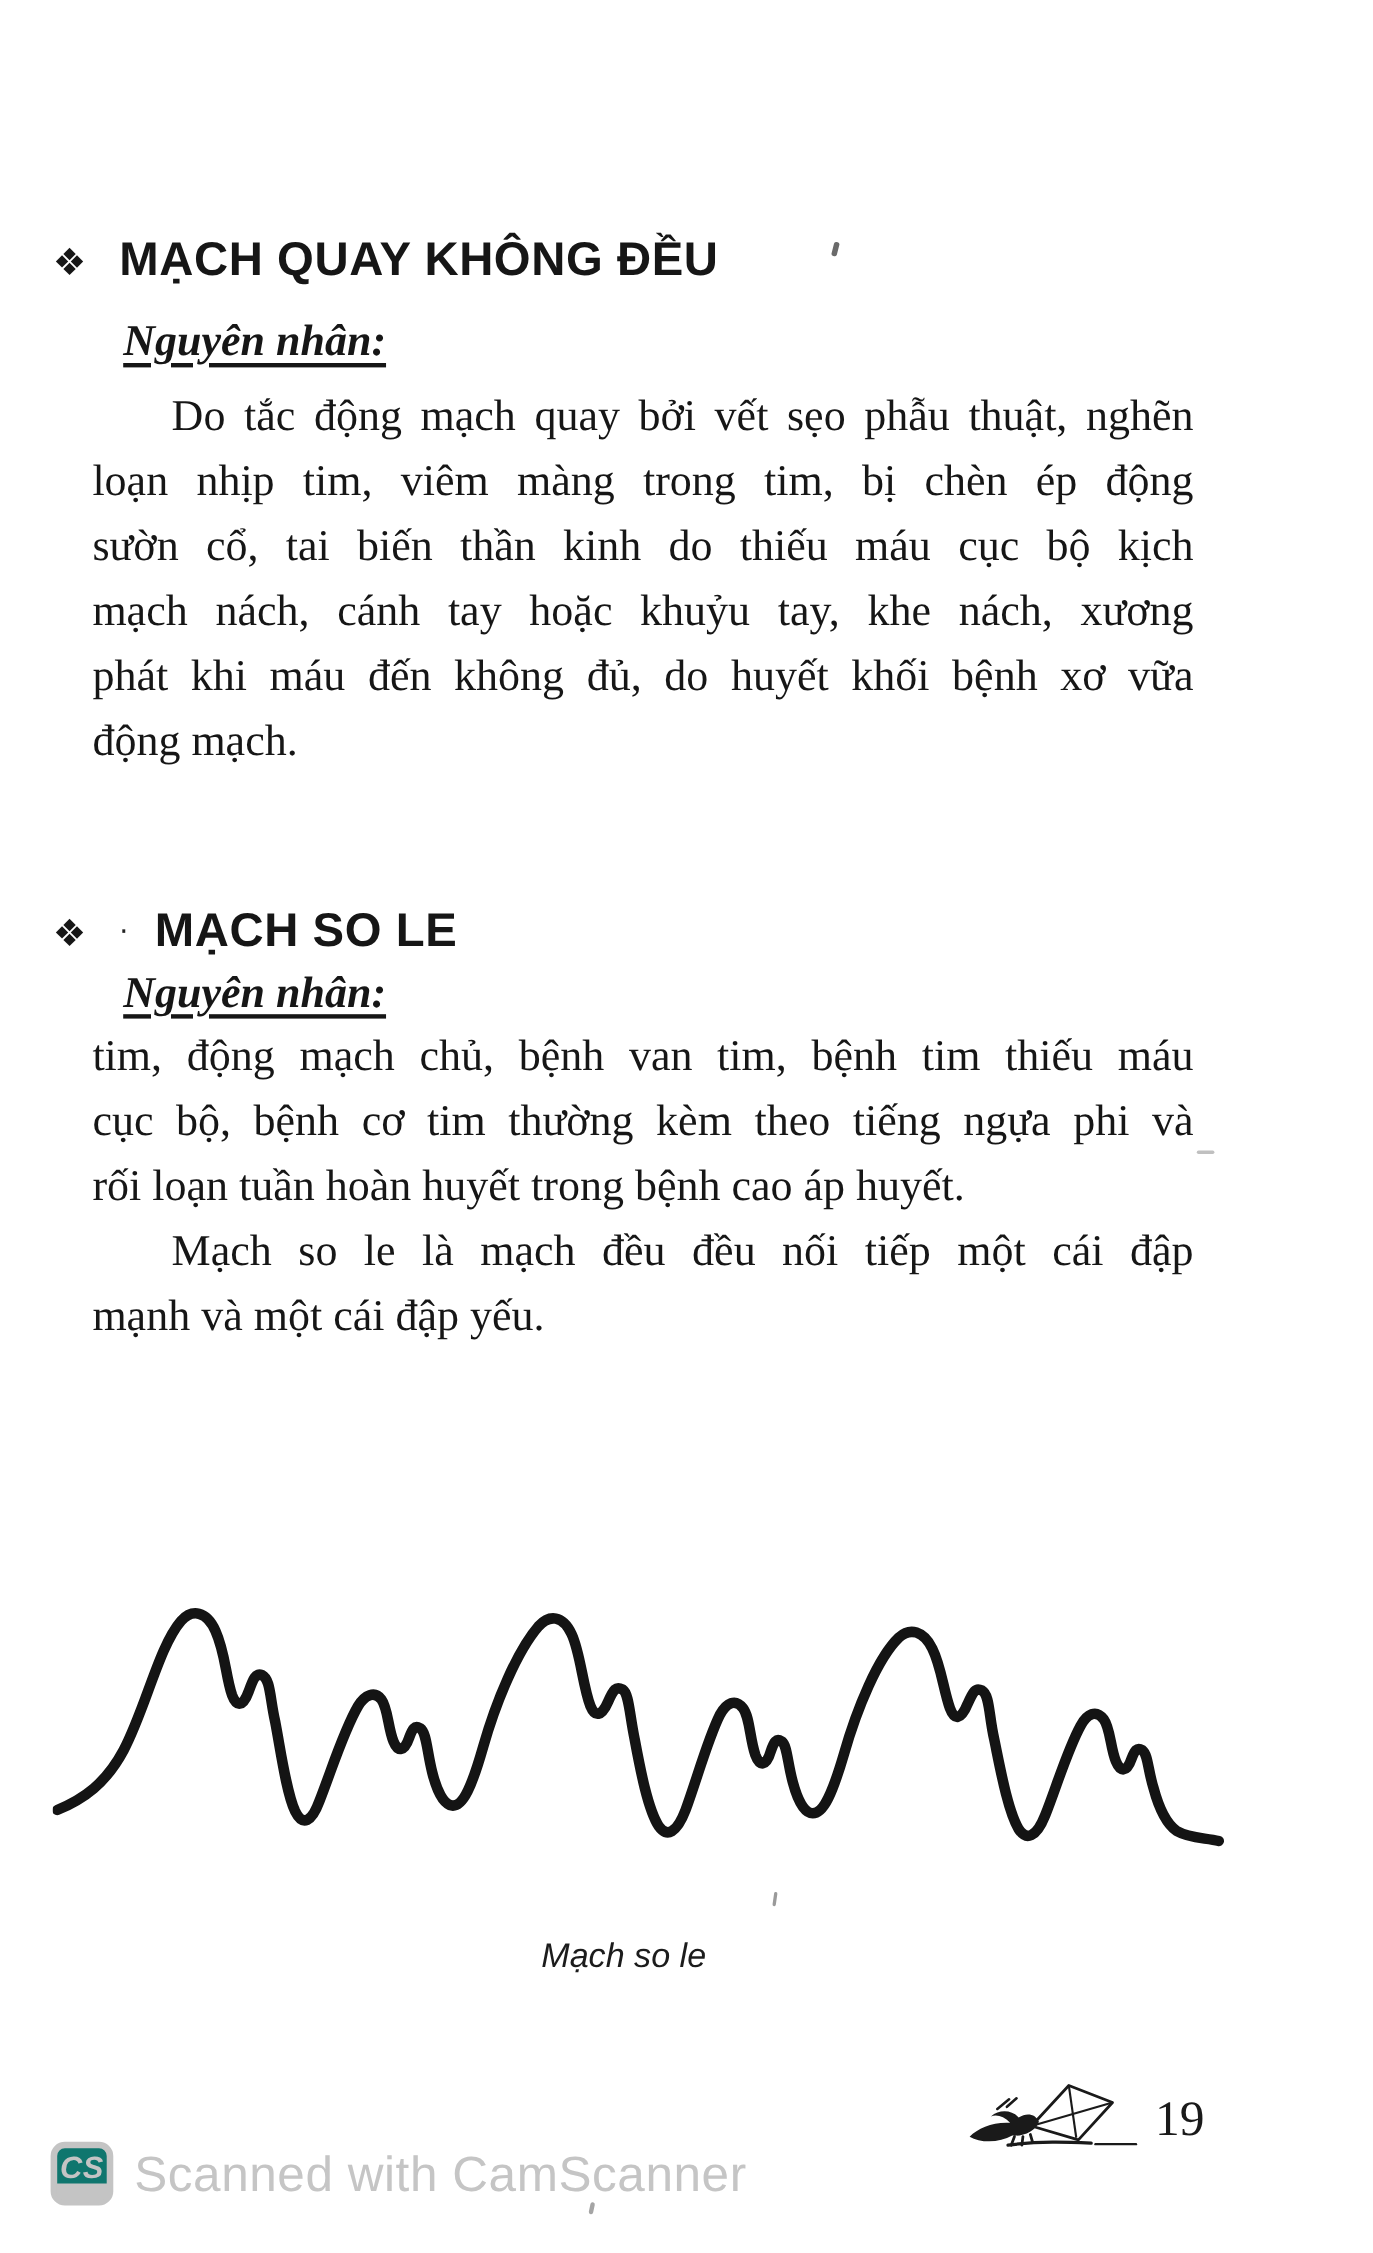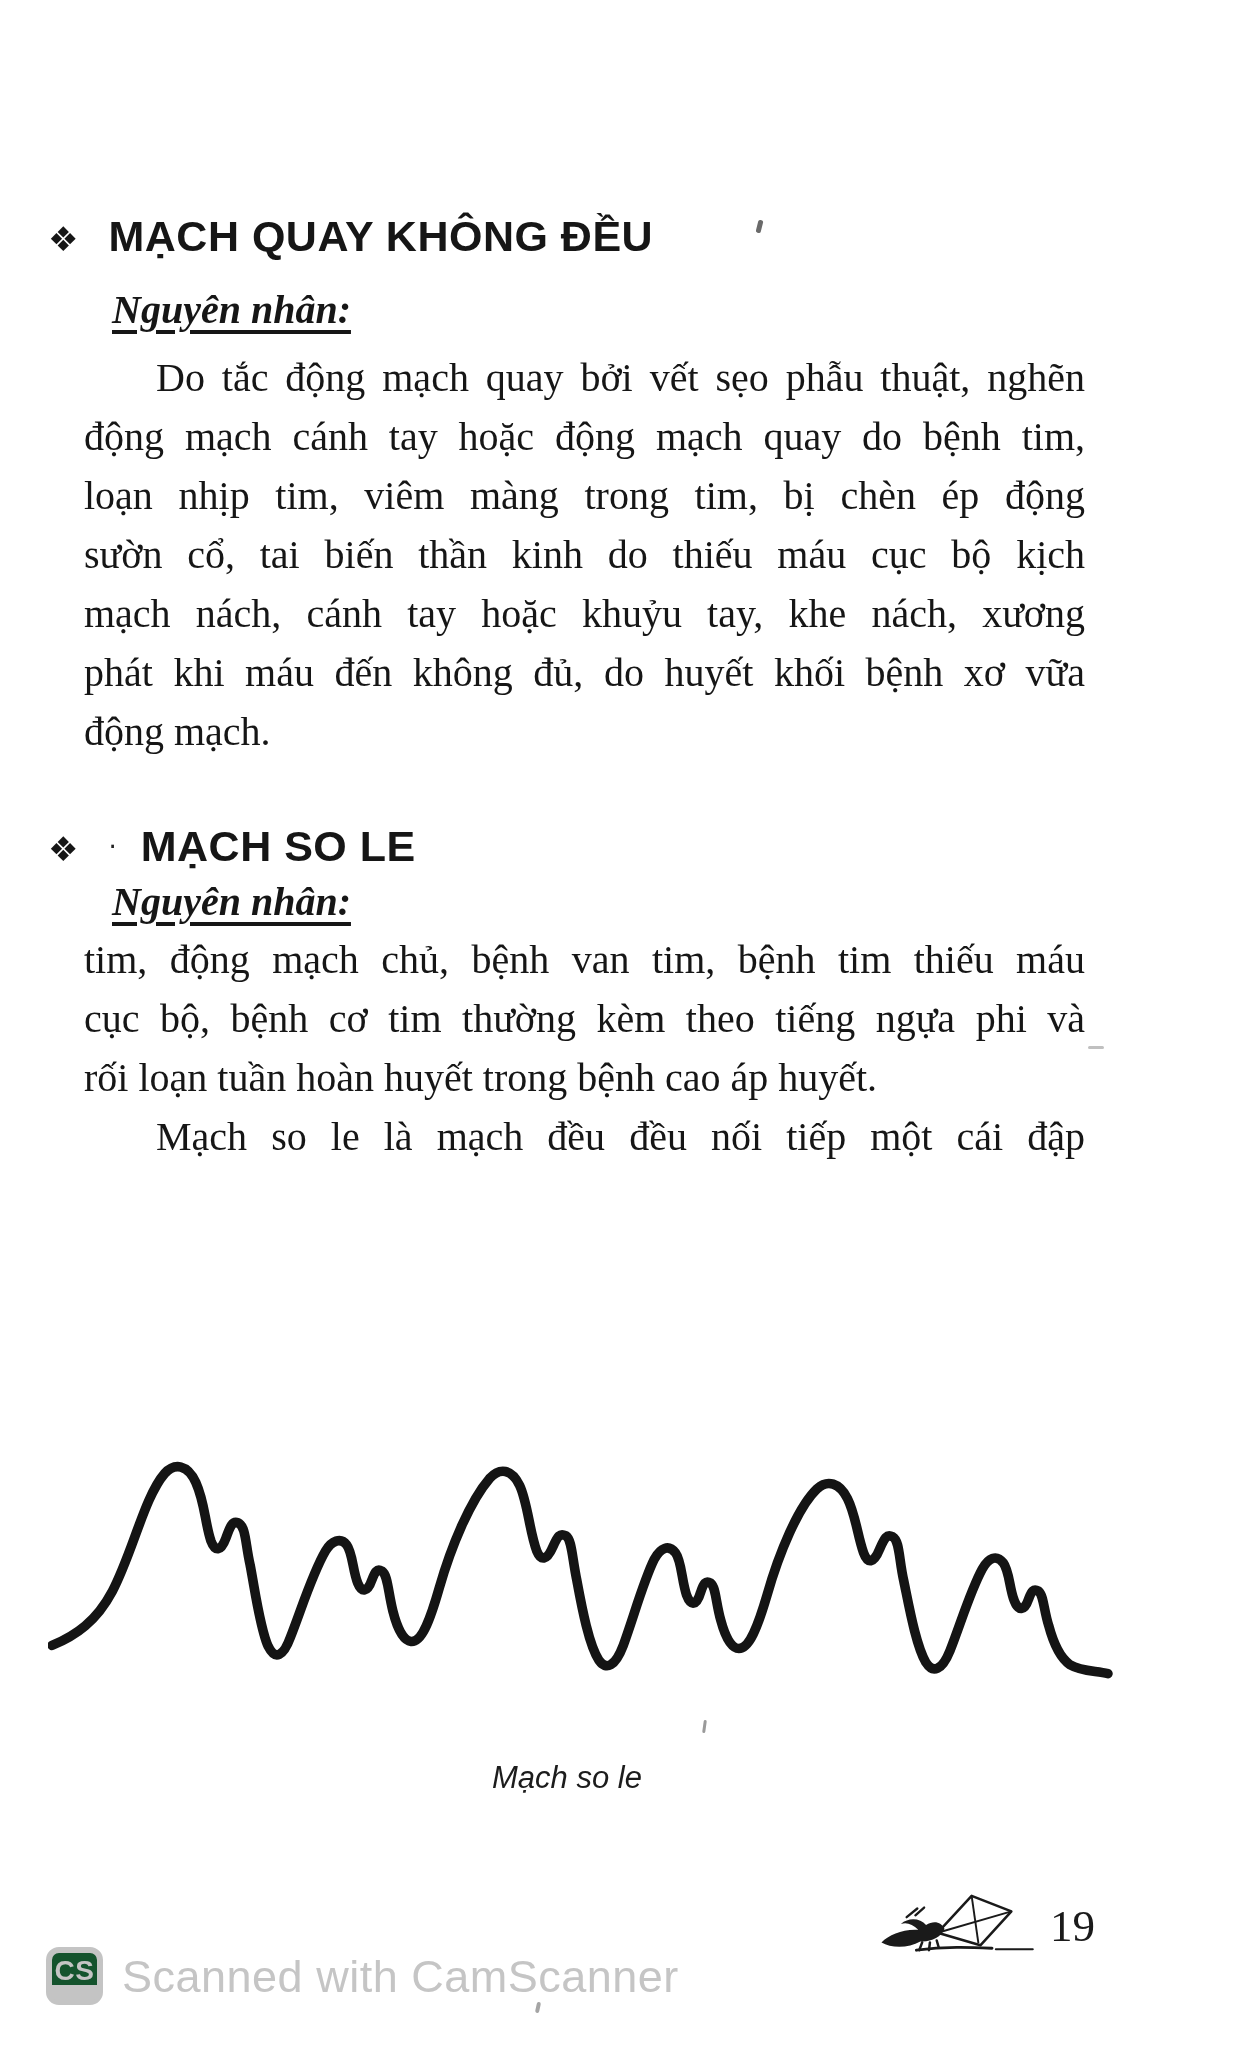--- a/index.html
+++ b/index.html
@@ -93,21 +93,22 @@
   }
   .cs-logo {
     position: absolute;
     left: 46px;
     top: 1947px;
     width: 57px;
     height: 58px;
     box-sizing: border-box;
     border: 6px solid #c4c4c4;
     border-radius: 13px;
-    background: #14532d;
+    background: #0f766e;
+    font-style: italic;
   }
   .cs-logo .cs-text {
     position: absolute;
     top: 2px;
     left: 0;
     width: 100%;
     text-align: center;
     font-family: "Liberation Sans", "DejaVu Sans", sans-serif;
     font-weight: 700;
     font-size: 28px;
@@ -146,41 +147,41 @@
 
   <div class="heading-row" style="top:212px;">
     <span class="bullet">❖</span>
     <span class="sec-title">MẠCH QUAY KHÔNG ĐỀU</span>
   </div>
 
   <div class="subheading" style="top:286px;">Nguyên nhân:</div>
 
   <div class="para" style="top:348px;">
     <div class="line first">Do tắc động mạch quay bởi vết sẹo phẫu thuật, nghẽn</div>
-    <div class="line">động mạch cánh tay hoặc động mạch quay do bệnh tim,</div>
     <div class="line">loạn nhịp tim, viêm màng trong tim, bị chèn ép động</div>
     <div class="line">sườn cổ, tai biến thần kinh do thiếu máu cục bộ kịch</div>
     <div class="line">mạch nách, cánh tay hoặc khuỷu tay, khe nách, xương</div>
     <div class="line">phát khi máu đến không đủ, do huyết khối bệnh xơ vữa</div>
     <div class="line last">động mạch.</div>
   </div>
 
   <div class="heading-row" style="top:822px;">
     <span class="bullet">❖</span>
     <span class="bullet-dot">·</span>
     <span class="sec-title">MẠCH SO LE</span>
   </div>
 
   <div class="subheading" style="top:878px;">Nguyên nhân:</div>
 
   <div class="para" style="top:930px;">
     <div class="line">tim, động mạch chủ, bệnh van tim, bệnh tim thiếu máu</div>
     <div class="line">cục bộ, bệnh cơ tim thường kèm theo tiếng ngựa phi và</div>
     <div class="line last">rối loạn tuần hoàn huyết trong bệnh cao áp huyết.</div>
     <div class="line first">Mạch so le là mạch đều đều nối tiếp một cái đập</div>
+    <div class="line last">mạnh và một cái đập yếu.</div>
   </div>
 
   <svg class="wave-figure" viewBox="0 0 1060 250">
     <path d="M 4 206
          C 28 196, 48 182, 64 152
          C 84 114, 96 58, 116 35
          C 126 24, 139 26, 147 44
          C 156 64, 156 84, 162 102
          C 166 113, 172 113, 177 99
          C 181 88, 183 82, 189 84

